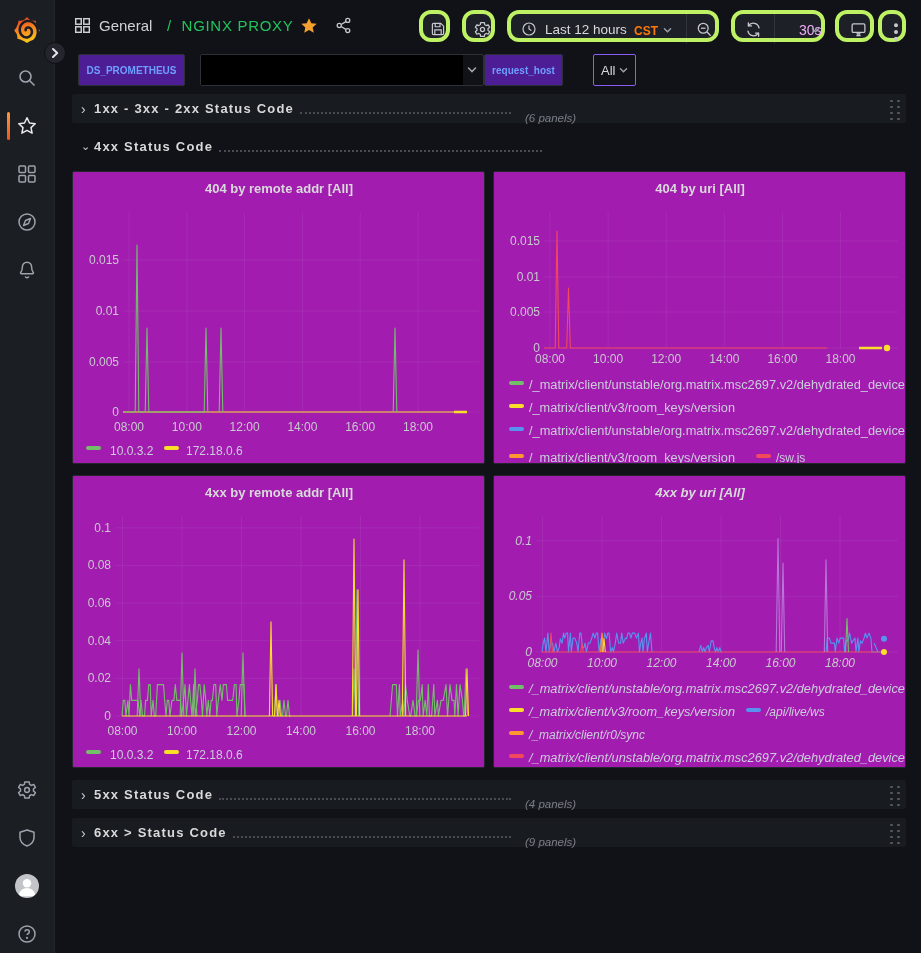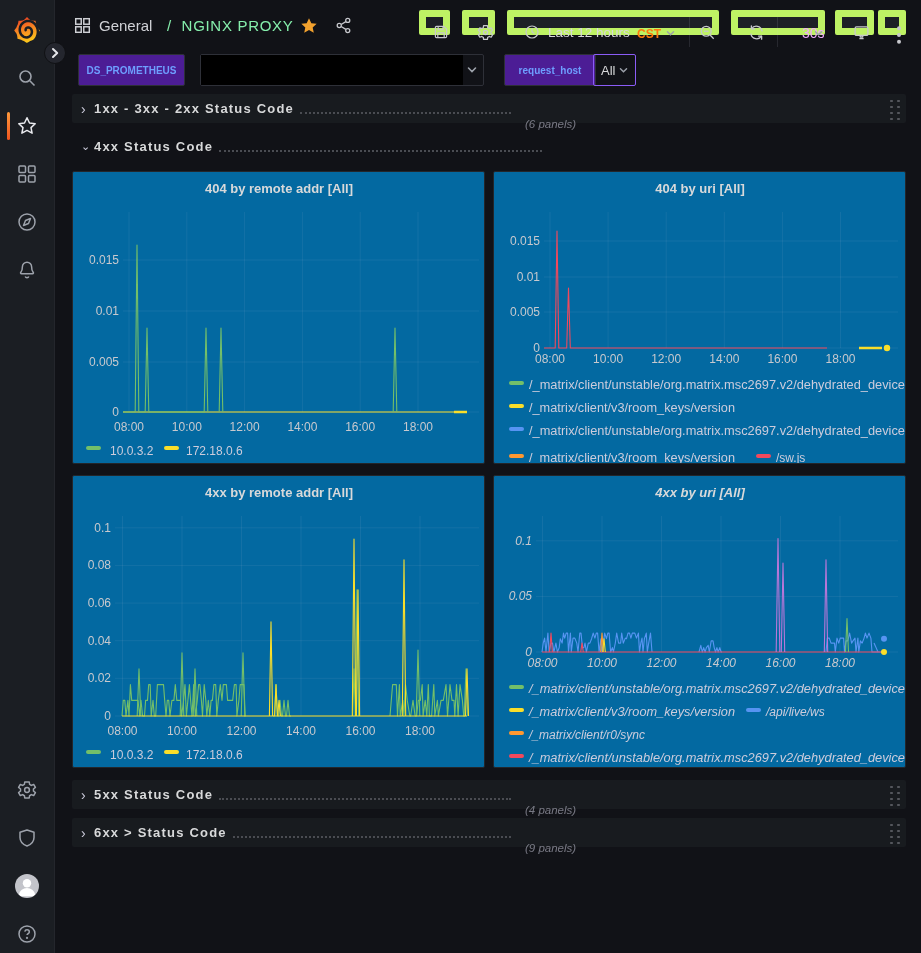--- a/index.html
+++ b/index.html
@@ -8,38 +8,38 @@
   .abs { position:absolute; }
   #sidebar { position:absolute; left:0; top:0; width:55px; height:953px;
     background:#1b1e23; border-right:1px solid #24262c; z-index:5; }
   .sic { position:absolute; left:17px; width:20px; height:20px; color:#9da2ab; }
   #chevbtn { position:absolute; left:44px; top:42px; width:22px; height:22px;
     border-radius:50%; background:#24262e; border:1px solid #101114; z-index:6;
     color:#e5e6ea; text-align:center; }
   #star-active-bar { position:absolute; left:7px; top:112px; width:3px; height:28px; border-radius:2px; background:linear-gradient(180deg,#ff9a3c,#f0541e); }
   #topnav { position:absolute; left:55px; top:0; width:866px; height:52px; background:#111217; }
   .crumbtxt { position:absolute; top:17px; font-size:15px; color:#d0d1d6; white-space:nowrap; }
-  .navbtn { position:absolute; top:10px; height:25px; background:#1d2026;
-    border:7px solid #bef264; border-radius:2px; color:#c7c8cd; }
+  .navbtn { position:absolute; top:10px; height:32px; background:#1d2026;
+    border:4px solid #bef264; border-radius:12px; color:#c7c8cd; }
   .navicon { position:absolute; color:#c7c8cd; }
   .varlabel { position:absolute; top:54px; height:32px; border:1px solid #2e3038;
     border-radius:2px; background:#4c1d95; color:#6e9fff; font-size:10px; font-weight:bold;
     display:flex; align-items:center; justify-content:center; }
   .rowbar { position:absolute; left:72px; width:834px; height:29px; background:#181b1f;
     border-radius:2px; color:#ccccdc; }
   .rowflex { display:flex; align-items:center; height:29px; padding-left:9px; }
   .rowchev { color:#ccccdc; font-size:14px; width:13px; }
   .rowtitle { font-size:13px; font-weight:bold; color:#d8d9da; white-space:nowrap; margin-right:6px; letter-spacing:1.2px;}
   .leader { flex:1; border-bottom:2px dotted #4a4c52; height:11px; margin-right:8px; }
-  .pcount { position:absolute; left:453px; top:16px; height:29px; line-height:29px;
+  .pcount { position:absolute; left:453px; top:10px; height:29px; line-height:29px;
     font-size:11.5px; font-style:italic; color:rgba(204,204,220,0.55); white-space:nowrap;}
   .draghandle { position:absolute; right:4px; top:4px; width:14px; height:24px;
     background-image:radial-gradient(circle, #54565c 1.1px, transparent 1.2px);
     background-size:7px 6px; background-position:0 0; }
-  .panel { position:absolute; width:413px; height:293px; background:#0369a1;
+  .panel { position:absolute; width:413px; height:293px; background:#a21caf;
     border:1px solid #23262b; border-radius:2px; overflow:hidden; }
 </style>
 </head>
 <body>
 <div id="sidebar">
   <svg class="sic" style="top:16px;left:13px;width:28px;height:28px" viewBox="0 0 28 28">
       <defs>
         <linearGradient id="glg" x1="0.25" y1="0" x2="0.55" y2="1">
 <stop offset="0" stop-color="#ee3b22"></stop>
           <stop offset="0.45" stop-color="#f68122"></stop>
@@ -94,21 +94,21 @@
     </svg></div>
 
 <div id="topnav">
   <svg class="navicon" style="left:19px;top:17px" width="17" height="17" viewBox="0 0 20 20" fill="none" stroke="#d0d1d6" stroke-width="1.7">
       <rect x="2" y="2" width="6.5" height="6.5"></rect>
       <rect x="11.5" y="2" width="6.5" height="6.5"></rect>
       <rect x="2" y="11.5" width="6.5" height="6.5"></rect>
       <rect x="11.5" y="11.5" width="6.5" height="6.5"></rect>
     </svg>
   <span class="crumbtxt" style="left:44px;">General</span>
-  <span class="crumbtxt" style="left:112px;color:#86efac;letter-spacing:0.7px;">/&nbsp; NGINX PROXY</span>
+  <span class="crumbtxt" style="left:112px;color:#22c55e;letter-spacing:0.7px;">/&nbsp; NGINX PROXY</span>
   <svg class="navicon" style="left:245px;top:17px" width="18" height="18" viewBox="0 0 20 20" fill="#f2a12e">
       <path d="M10 1.5l2.6 5.4 5.9.7-4.4 4 1.2 5.8-5.3-2.9-5.3 2.9 1.2-5.8-4.4-4 5.9-.7z"></path>
     </svg>
   <svg class="navicon" style="left:280px;top:17px" width="17" height="17" viewBox="0 0 20 20" fill="none" stroke="#c7c8cd" stroke-width="1.5">
       <circle cx="15" cy="4" r="2.4"></circle>
       <circle cx="5" cy="10" r="2.4"></circle>
       <circle cx="15" cy="16" r="2.4"></circle>
       <path d="M7.2 8.8l5.6-3.4M7.2 11.2l5.6 3.4"></path>
     </svg>
   <div class="navbtn" style="left:364px;width:31px;">
@@ -169,21 +169,21 @@
     </div>
 </div>
 
 <div class="varlabel" style="left:78px;width:107px;">DS_PROMETHEUS</div>
 <div class="abs" style="left:200px;top:54px;width:284px;height:32px;border:1px solid #2e3038;border-radius:2px;background:#111217;">
   <div class="abs" style="left:0px;top:0px;width:262px;height:30px;background:#000;"></div>
   <svg class="abs" style="left:266px;top:11px" width="10" height="8" viewBox="0 0 10 8" fill="none" stroke="#9da2ab" stroke-width="1.6" stroke-linecap="round">
       <path d="M1.5 2l3.5 3.5L8.5 2"></path>
     </svg>
 </div>
-<div class="varlabel" style="left:504px;width:92px;">request_host</div>
+<div class="varlabel" style="left:484px;width:79px;">request_host</div>
 <div class="abs" style="left:593px;top:54px;width:43px;height:32px;border:1px solid #8b5cf6;border-radius:2px;color:#d8d9da;font-size:13px;display:flex;align-items:center;justify-content:center;">All&nbsp;<svg width="9" height="7" viewBox="0 0 10 8" fill="none" stroke="#9da2ab" stroke-width="1.6" stroke-linecap="round">
       <path d="M1.5 2l3.5 3.5L8.5 2"></path>
     </svg></div>
 
 <div class="rowbar" style="top:94px;">
   <div class="rowflex" style="width:447px;">
     <span class="rowchev">›</span>
     <span class="rowtitle">1xx - 3xx - 2xx Status Code</span>
     <span class="leader"></span>
   </div>

